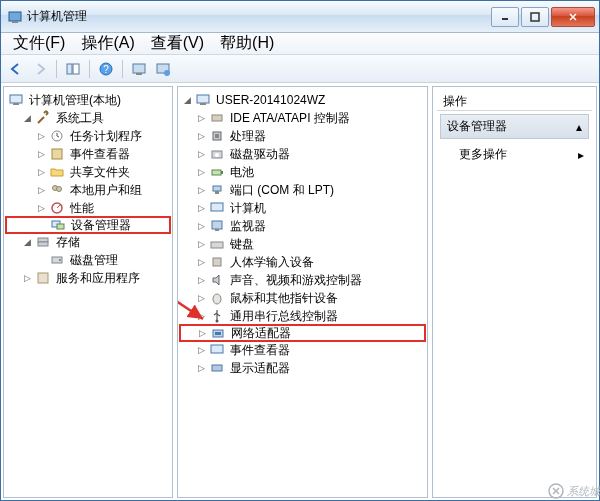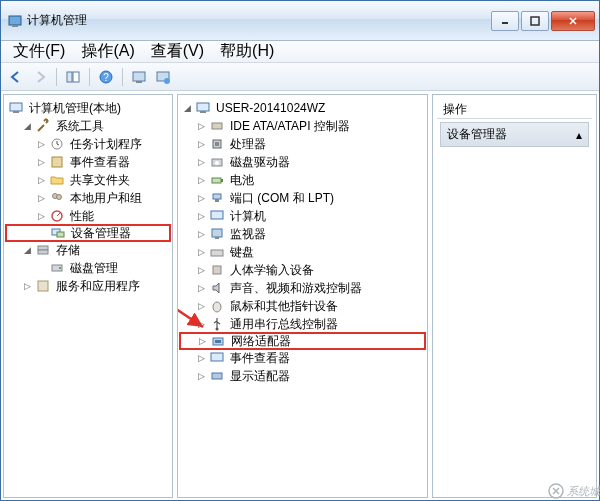--- a/index.html
+++ b/index.html
@@ -1,19 +1,19 @@
 <!DOCTYPE html>
 <html><head>
 <meta charset="utf-8">
 <style>
 * { box-sizing: border-box; margin: 0; padding: 0; font-family: "Microsoft YaHei", "SimSun", Tahoma, sans-serif; }
 body { background: #fff; width: 600px; height: 501px; overflow: hidden; position: relative; }
 
 .window { width: 600px; height: 501px; border: 1px solid #3a6ea5; background: #fff; display: flex; flex-direction: column; }
-.titlebar { height: 40px; background: linear-gradient(#f7fbff,#dbe8f5 45%,#c8dcf0 46%,#e6f0fa); display: flex; align-items: center; padding-left: 6px; border-bottom: 1px solid #a6b8cc; }
+.titlebar { height: 32px; background: linear-gradient(#f7fbff,#dbe8f5 45%,#c8dcf0 46%,#e6f0fa); display: flex; align-items: center; padding-left: 6px; border-bottom: 1px solid #a6b8cc; }
 .titlebar .icon { width: 16px; height: 16px; margin-right: 4px; }
 .title-text { font-size: 12px; color: #000; flex: 1; }
 .win-btns { display: flex; height: 20px; margin-right: 4px; }
 .win-btn { width: 28px; height: 20px; border: 1px solid #8ba3bf; border-radius: 2px; margin-left: 2px; background: linear-gradient(#f7fbff,#dbe8f5); font-size: 10px; display:flex; align-items:center; justify-content:center; }
 .win-btn.close { background: linear-gradient(#f59a8a,#d9533a 45%,#c9401e 46%,#e2765a); color:#fff; border-color:#b24a3a; width: 44px; }
 
 .menubar { height: 22px; background: linear-gradient(#fbfcfe,#eef3f9); border-bottom: 1px solid #d0d8e0; display:flex; align-items:center; padding-left:4px; font-size:16px; }
 .menu-item { padding: 2px 8px; }
 
 .toolbar { height: 28px; background: linear-gradient(#f8fbfe,#e6eef6); border-bottom: 1px solid #c8d2dc; display:flex; align-items:center; padding-left:4px; gap:2px; }
@@ -404,20 +404,24 @@
         <line x1="10" y1="10" x2="145" y2="100" stroke="#e0302a" stroke-width="2.5" marker-end="url(#ah)"></line>
       </svg>
     </div>
 
     <div class="pane right-pane">
       <div class="right-header">操作</div>
       <div class="right-sel">
         <span>设备管理器</span>
         <span>▴</span>
       </div>
+      <div class="right-action">
+        <span>更多操作</span>
+        <span>▸</span>
+      </div>
     </div>
 
   </div>
 </div>
 
 <div class="watermark">
   <svg width="16" height="16">
       <circle cx="8" cy="8" r="7" fill="none" stroke="#b0b6bc" stroke-width="1.5"></circle>
       <path d="M5 5 L11 11 M11 5 L5 11" stroke="#b0b6bc" stroke-width="1.5"></path>
     </svg>

